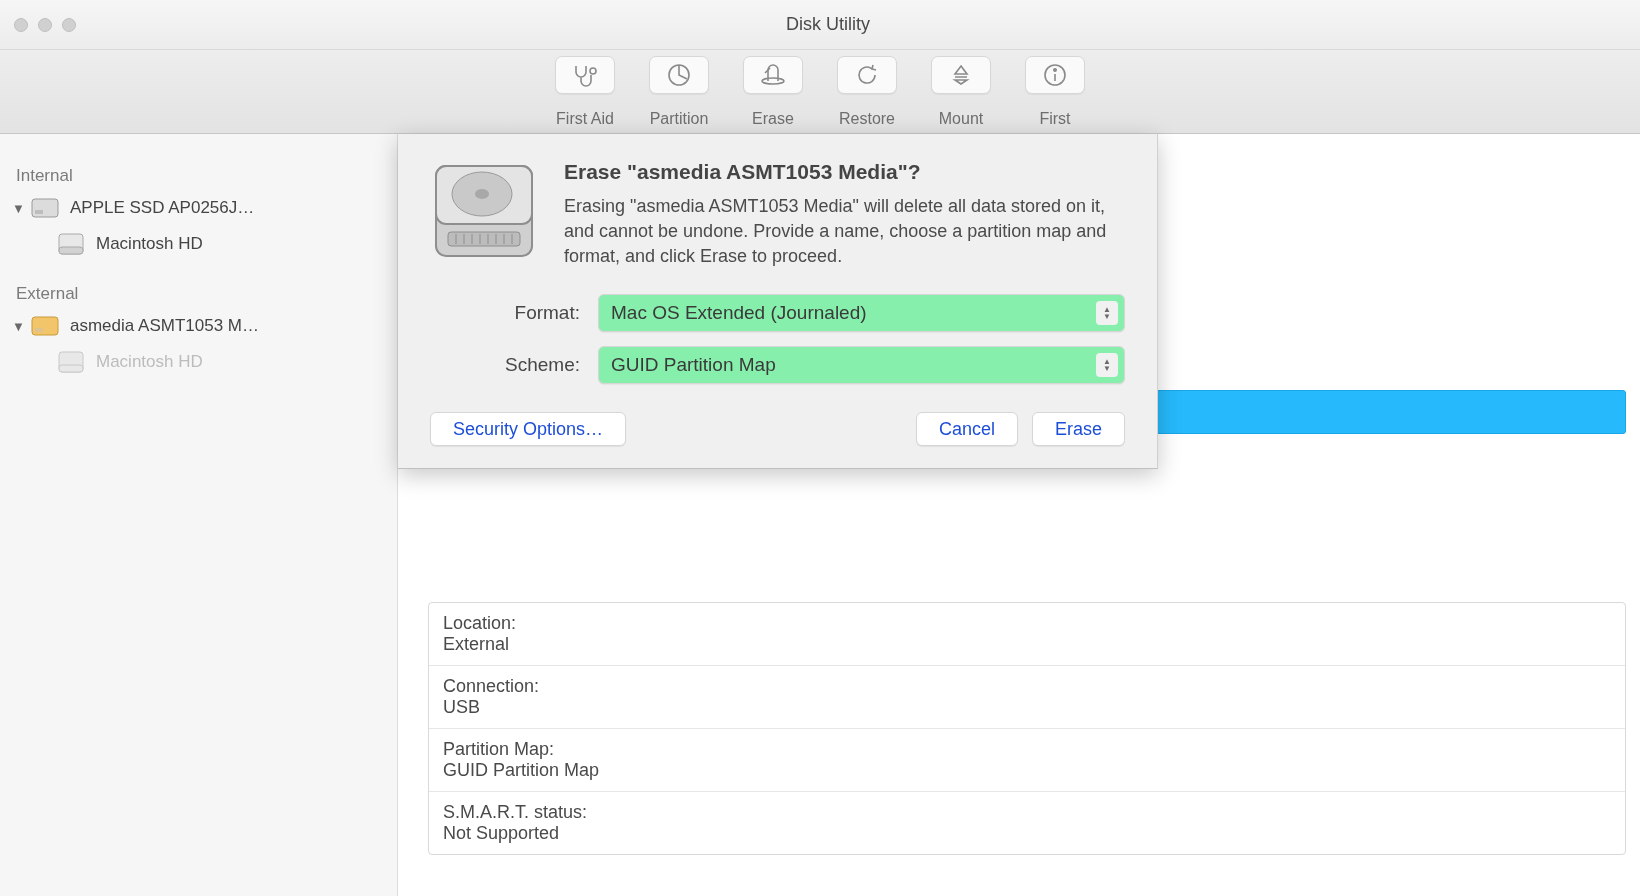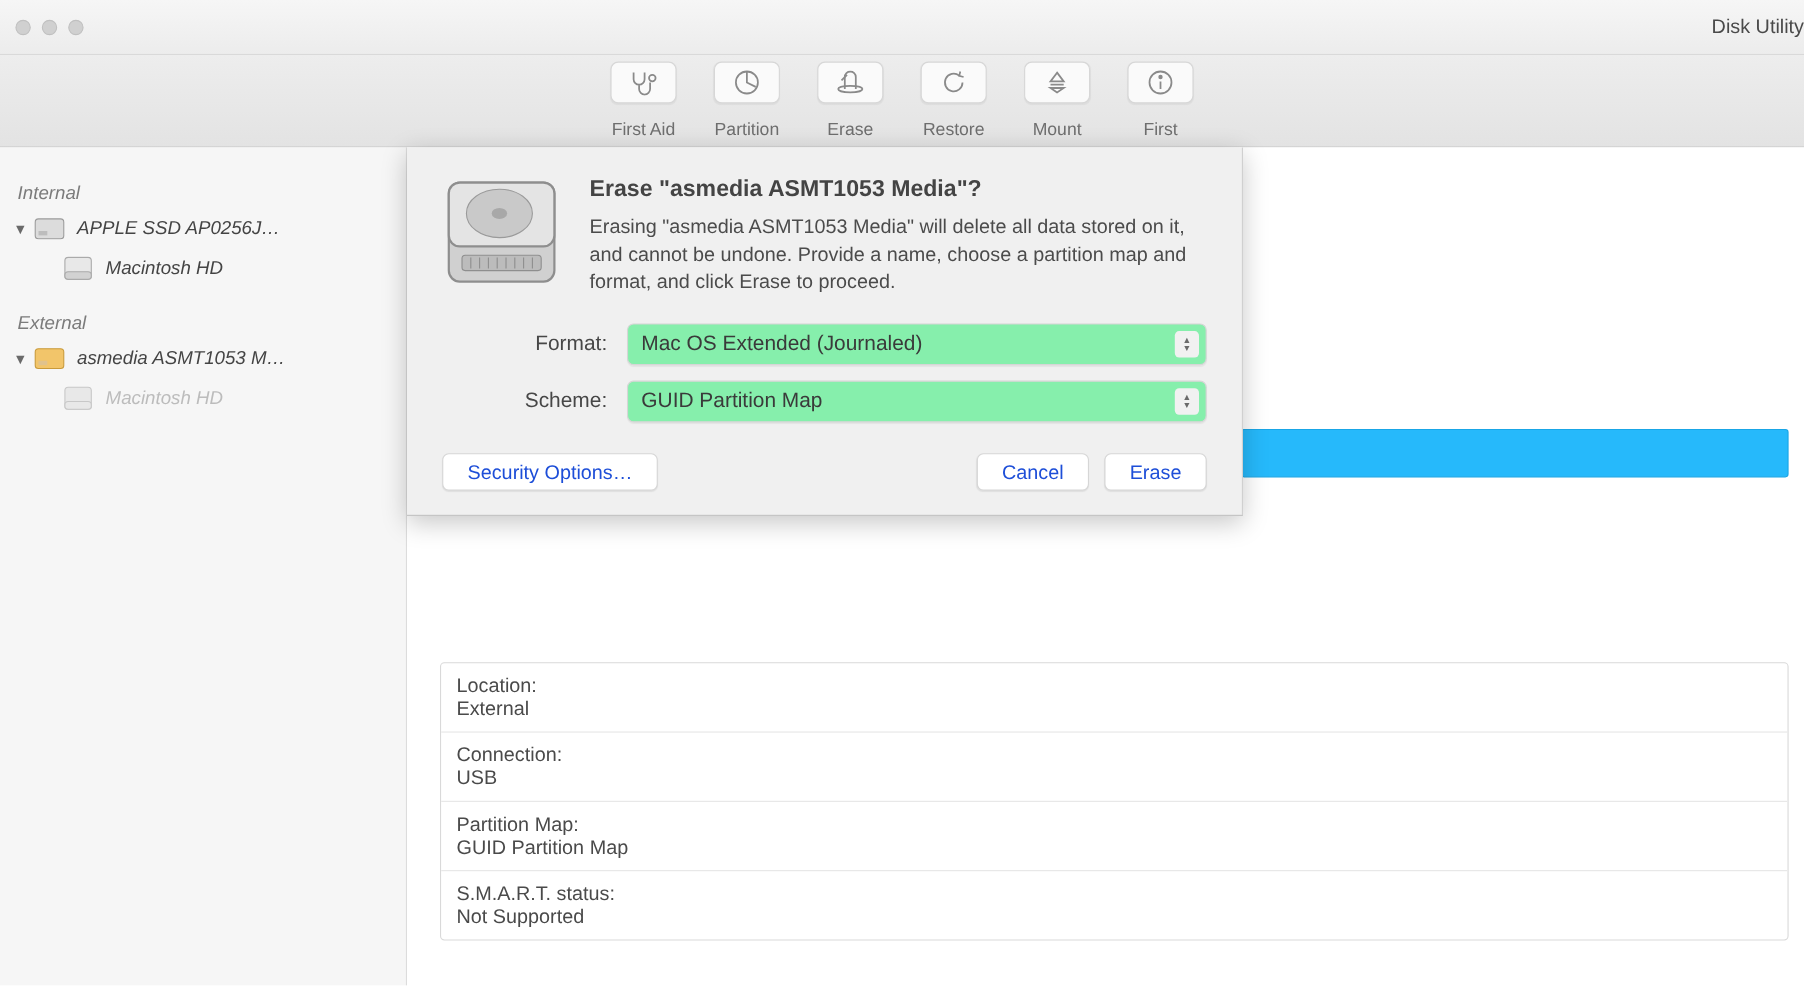--- a/index.html
+++ b/index.html
@@ -2,32 +2,32 @@
 <html><head>
 <meta charset="utf-8">
 <style>
 * { box-sizing: border-box; margin: 0; padding: 0; font-family: -apple-system, "Helvetica Neue", Arial, sans-serif; }
 body { background: #ffffff; width: 1640px; height: 896px; overflow: hidden; position: relative; }
 
 
 .titlebar { height: 50px; background: linear-gradient(#f6f6f6,#ececec); border-bottom: 1px solid #d9d9d9; display:flex; align-items:center; position:relative; }
 .traffic { display:flex; gap:10px; margin-left:14px; }
 .traffic .dot { width:14px; height:14px; border-radius:50%; background:#d0d0d0; border:1px solid #c0c0c0; }
-.wintitle { position:absolute; left:16px; right:0; text-align:right; font-size:18px; color:#4a4a4a; }
+.wintitle { position:absolute; left:16px; right:0; text-align:center; font-size:18px; color:#4a4a4a; }
 
 
 .toolbar { height:84px; background: linear-gradient(#ededed,#e3e3e3); border-bottom:1px solid #c7c7c7; display:flex; justify-content:center; align-items:center; gap:14px; }
 .tbtn { width:80px; display:flex; flex-direction:column; align-items:center; gap:16px; }
 .tbtn .iconbox { width:60px; height:38px; background:#fafafa; border:1px solid #d7d7d7; border-radius:7px; display:flex; align-items:center; justify-content:center; box-shadow: 0 1px 1px rgba(0,0,0,0.05); }
 .tbtn svg { stroke:#8a8a8a; fill:none; stroke-width:1.6; }
 .tbtn .lbl { font-size:16px; color:#6e6e6e; }
 
 
 .mainarea { display:flex; height: calc(896px - 50px - 84px); }
-.sidebar { width:370px; background:#f6f6f6; border-right:1px solid #dcdcdc; padding-top:26px;font-style:italic; }
+.sidebar { width:398px; background:#f6f6f6; border-right:1px solid #dcdcdc; padding-top:26px; }
 .shdr { font-size:17px; color:#7b7b7b; padding:6px 16px 4px; }
 .sitem { display:flex; align-items:center; height:36px; font-size:17px; color:#444; padding-left:12px; }
 .lvl1 { padding-left:12px; }
 .lvl2 { padding-left:56px; }
 .carat { width:12px; color:#6a6a6a; font-size:13px; margin-right:6px; }
 .diskicon { width:30px; height:24px; margin-right:10px; display:flex; align-items:center; justify-content:center; }
 .diskicon svg { display:block; }
 .dim { color:#bcbcbc; }
 .dim .diskicon svg * { stroke:#c8c8c8; fill:#e8e8e8; }
 

